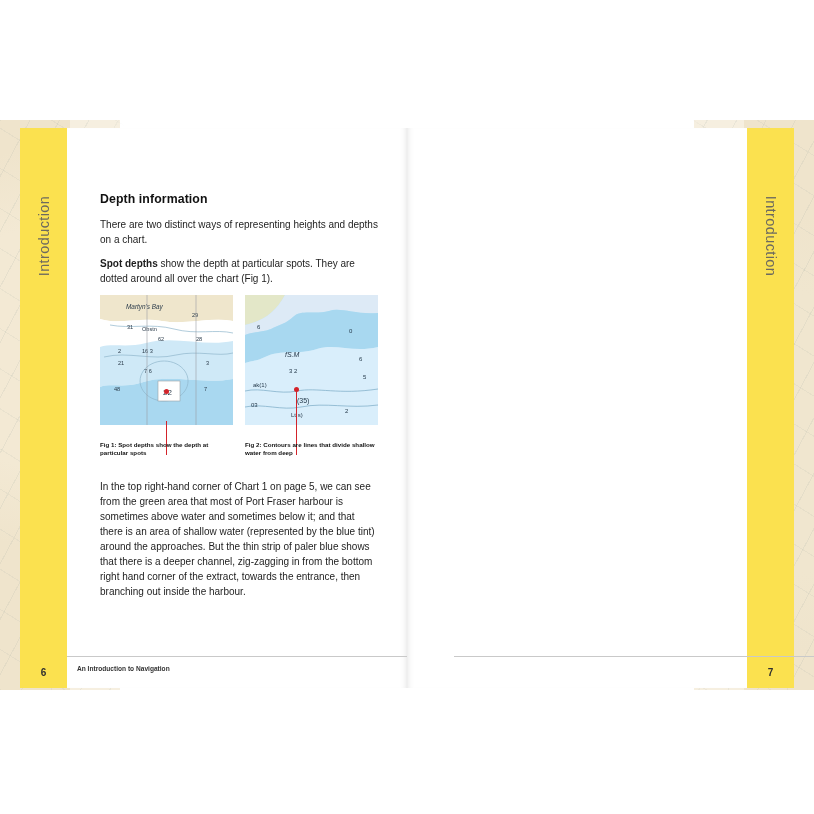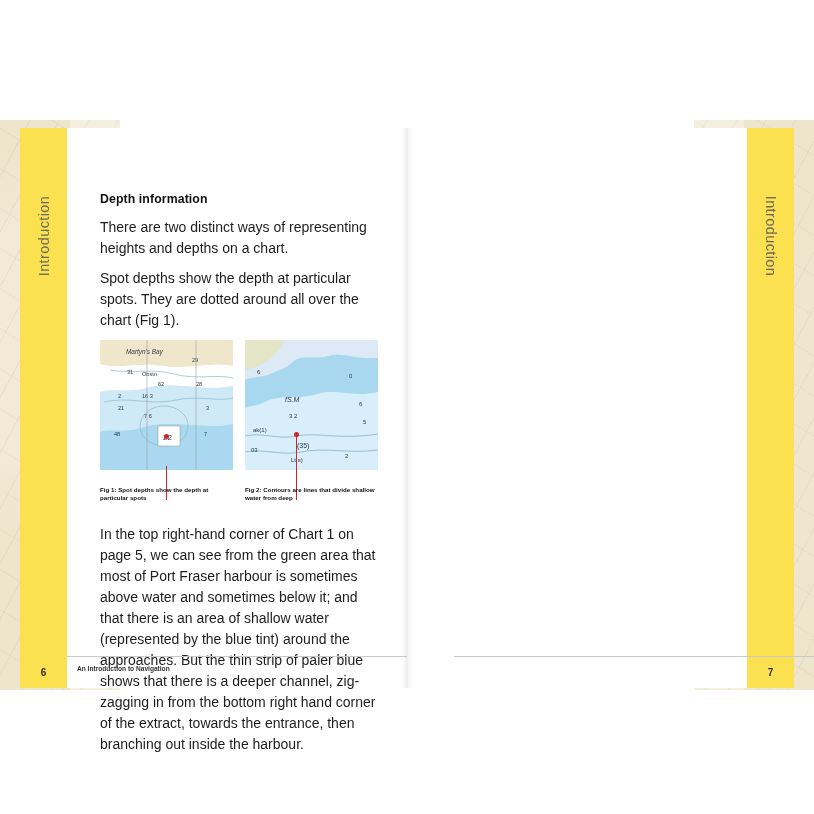--- a/index.html
+++ b/index.html
@@ -55,22 +55,22 @@
   .tab-foot-right{right:0;}
 
   
   .col{position:absolute;top:64px;width:278px;color:#222;}
   .col-left{left:80px;}
 
   h2{
     font-size:12.3px;font-weight:bold;margin:0 0 11px 0;color:#111;
     letter-spacing:.1px;
   }
-  p{font-size:14px;line-height:1.5;margin:0 0 9px 0;color:#1d1d1d;text-align:left;}
-  p b{font-weight:normal;}
+  p{font-size:10px;line-height:1.5;margin:0 0 9px 0;color:#1d1d1d;text-align:left;}
+  p b{font-weight:bold;}
 
   
   .figs{position:relative;margin:4px 0 6px 0;height:178px;}
   .figbox{position:absolute;top:0;width:133px;height:130px;border:0;overflow:hidden;}
   .figbox.one{left:0;}
   .figbox.two{left:145px;}
   .figcap{
     position:absolute;top:146px;width:133px;font-size:6.2px;font-weight:bold;
     line-height:1.32;color:#111;
   }

